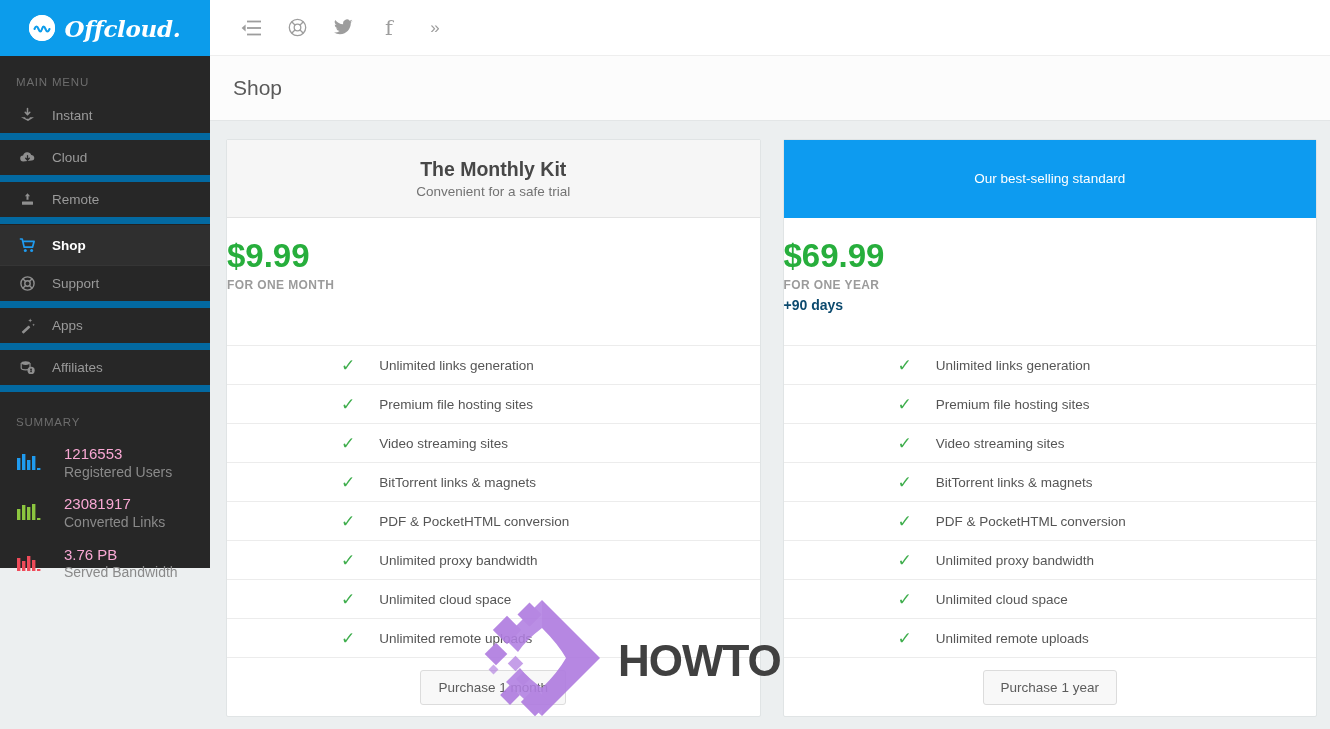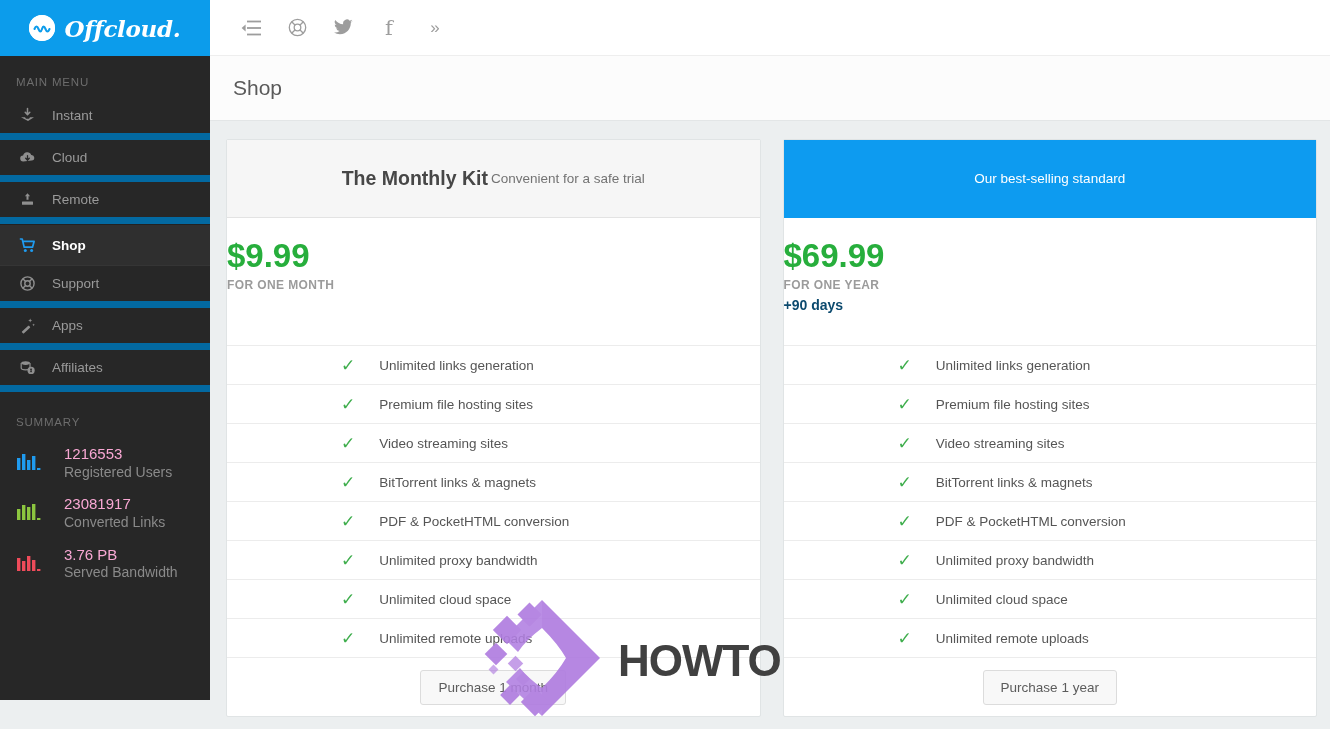--- a/index.html
+++ b/index.html
@@ -7,21 +7,21 @@
   html, body {
     width:1330px; height:729px;
     overflow:hidden;
     font-family:"Liberation Sans", sans-serif;
     background:#eceff0;
   }
   .app { position:relative; width:1330px; height:729px; display:flex; }
 
   
   .sidebar {
-    width:210px; height:700px;
+    width:210px; height:568px;
     background:#272727;
     flex:0 0 210px;
     position:relative;
     z-index:5;
   }
   .brand {
     height:56px;
     background:#039be5;
     background:#0c9ceb;
     display:flex; align-items:center; justify-content:center;
@@ -128,21 +128,21 @@
     background:#ffffff;
     border:1px solid #e0e4e5;
     border-radius:2px;
     display:flex; flex-direction:column;
     height:578px;
   }
   .card-head {
     height:78px;
     background:#f6f6f6;
     border-bottom:1px solid #e3e3e3;
-    display:flex; flex-direction:row;
+    display:flex; flex-direction:column;
     align-items:center; justify-content:center;
     gap:3px;
   }
   .card-head.featured {
     background:#0d9bf0;
     border-bottom:1px solid #0d9bf0;
   }
   .card-title { font-size:19.5px; font-weight:bold; color:#474747; }
   .card-sub { font-size:13.5px; color:#737373; }
   .card-head.featured .card-title { color:#ffffff; }

